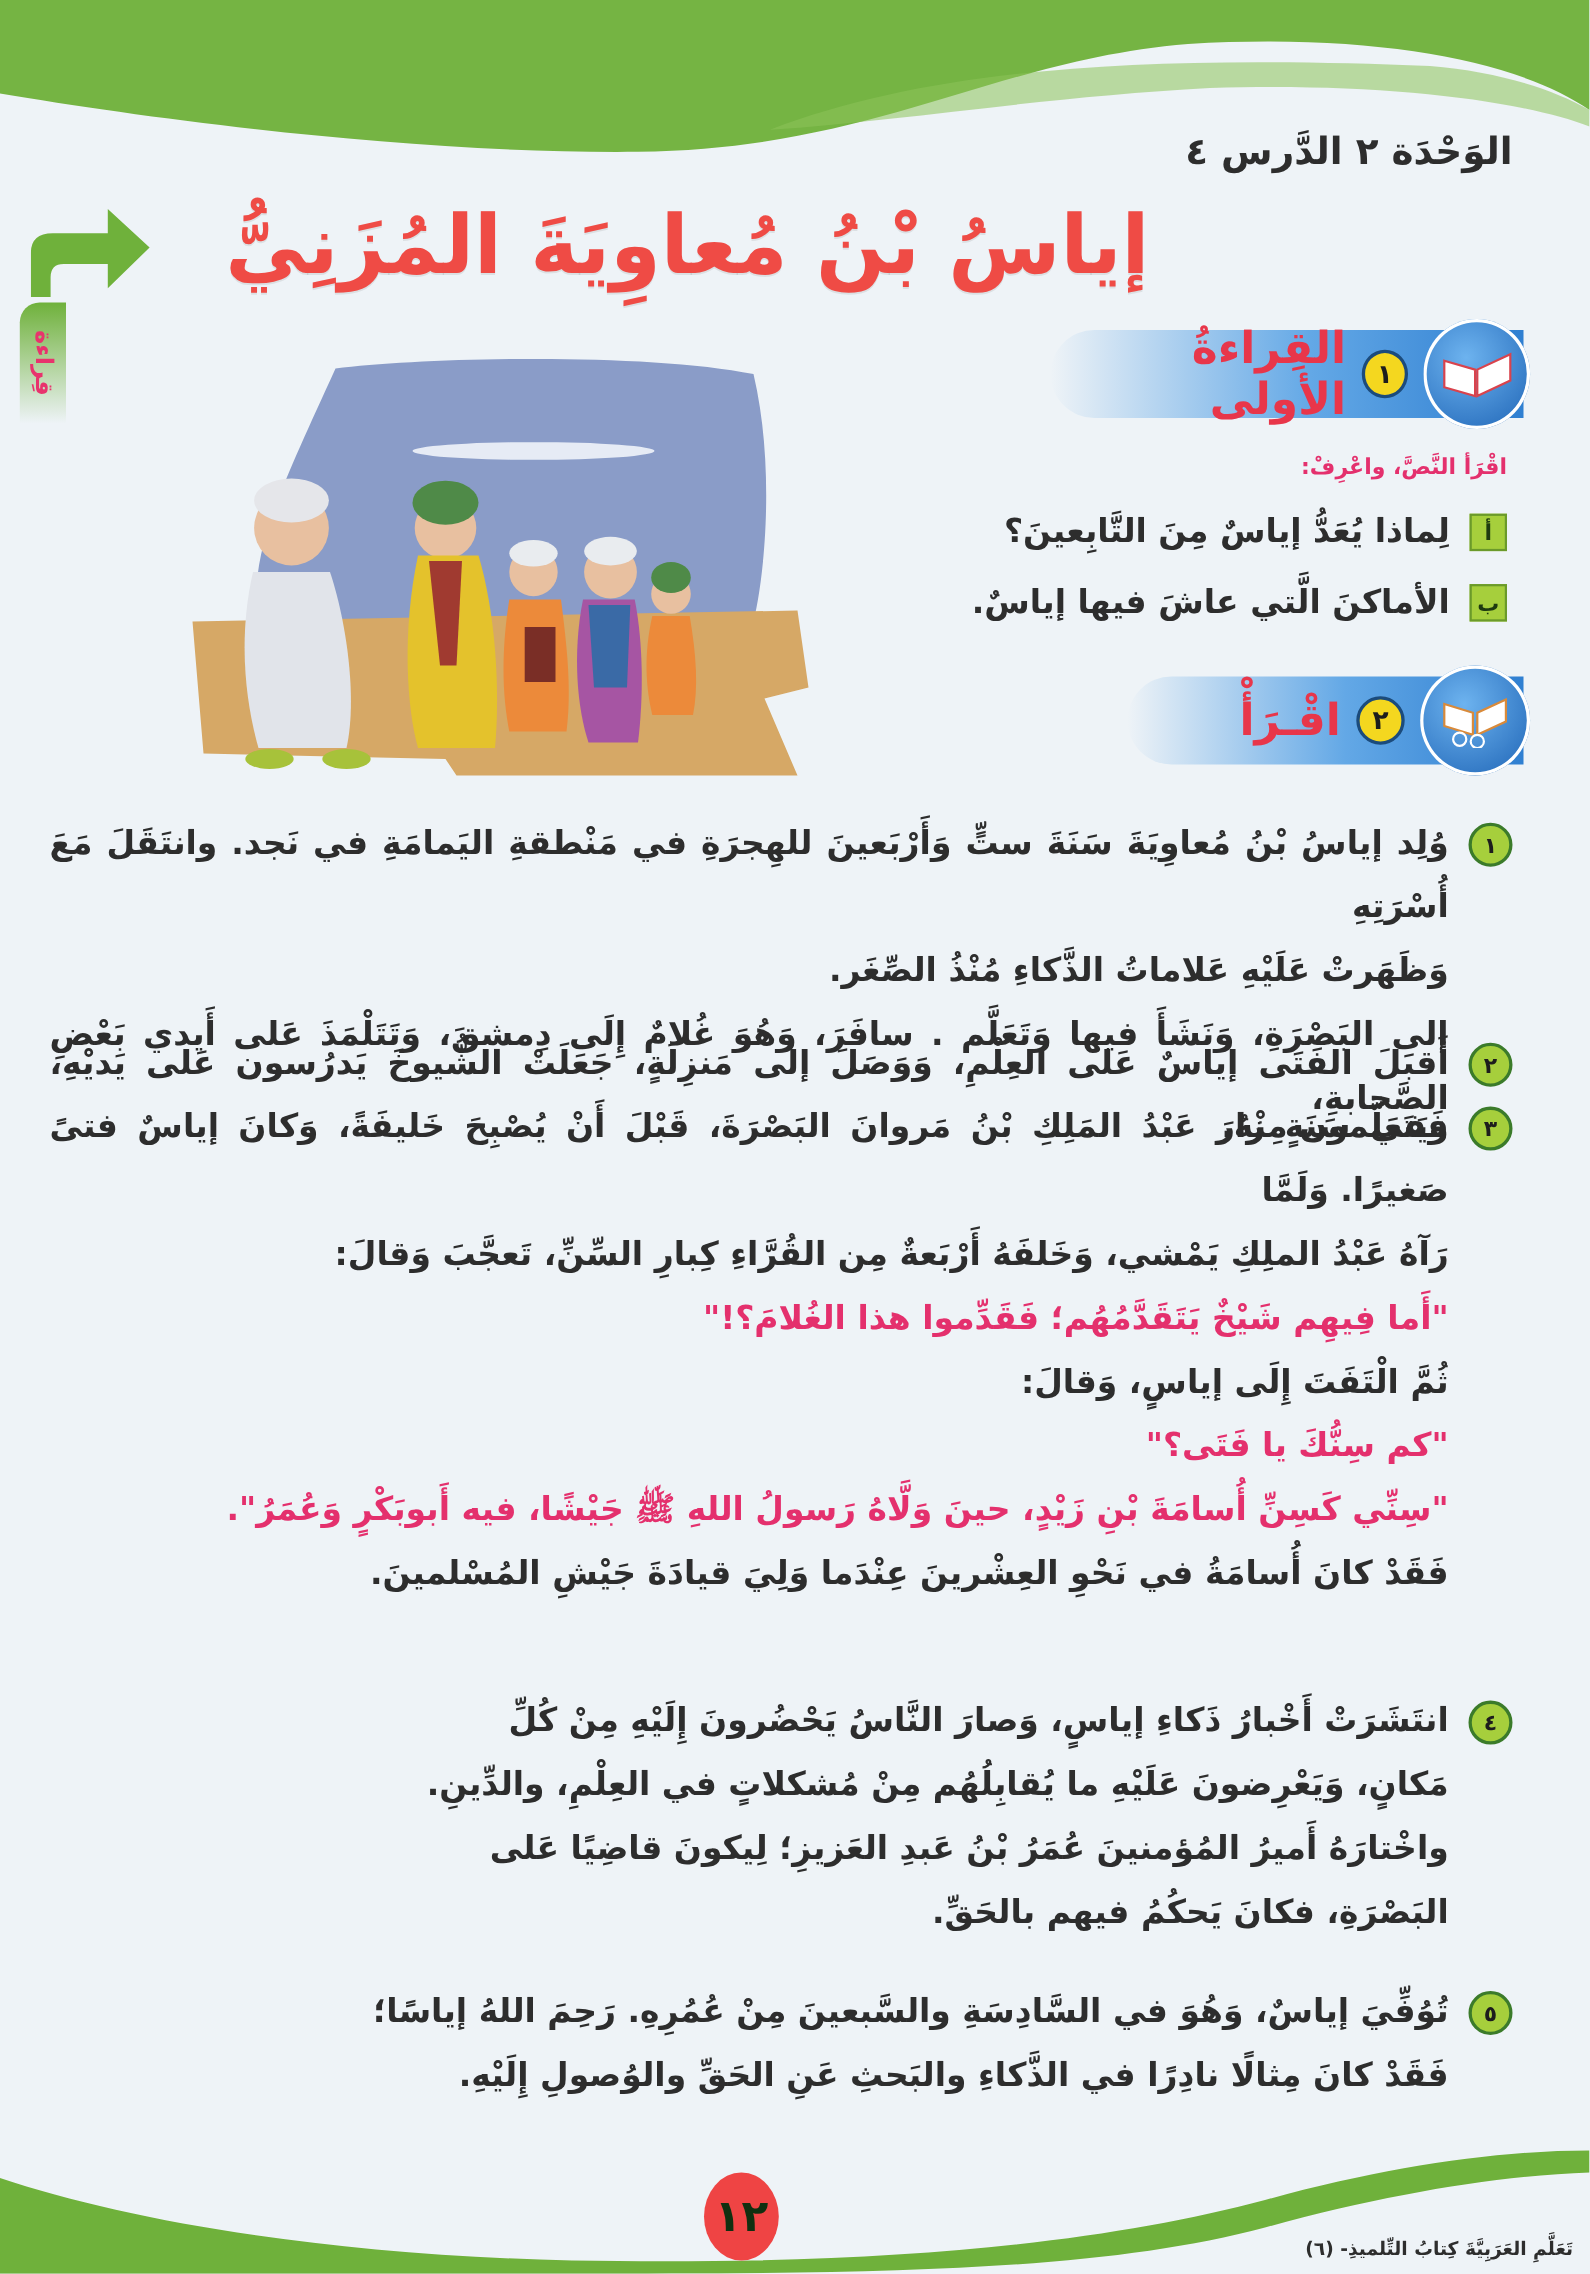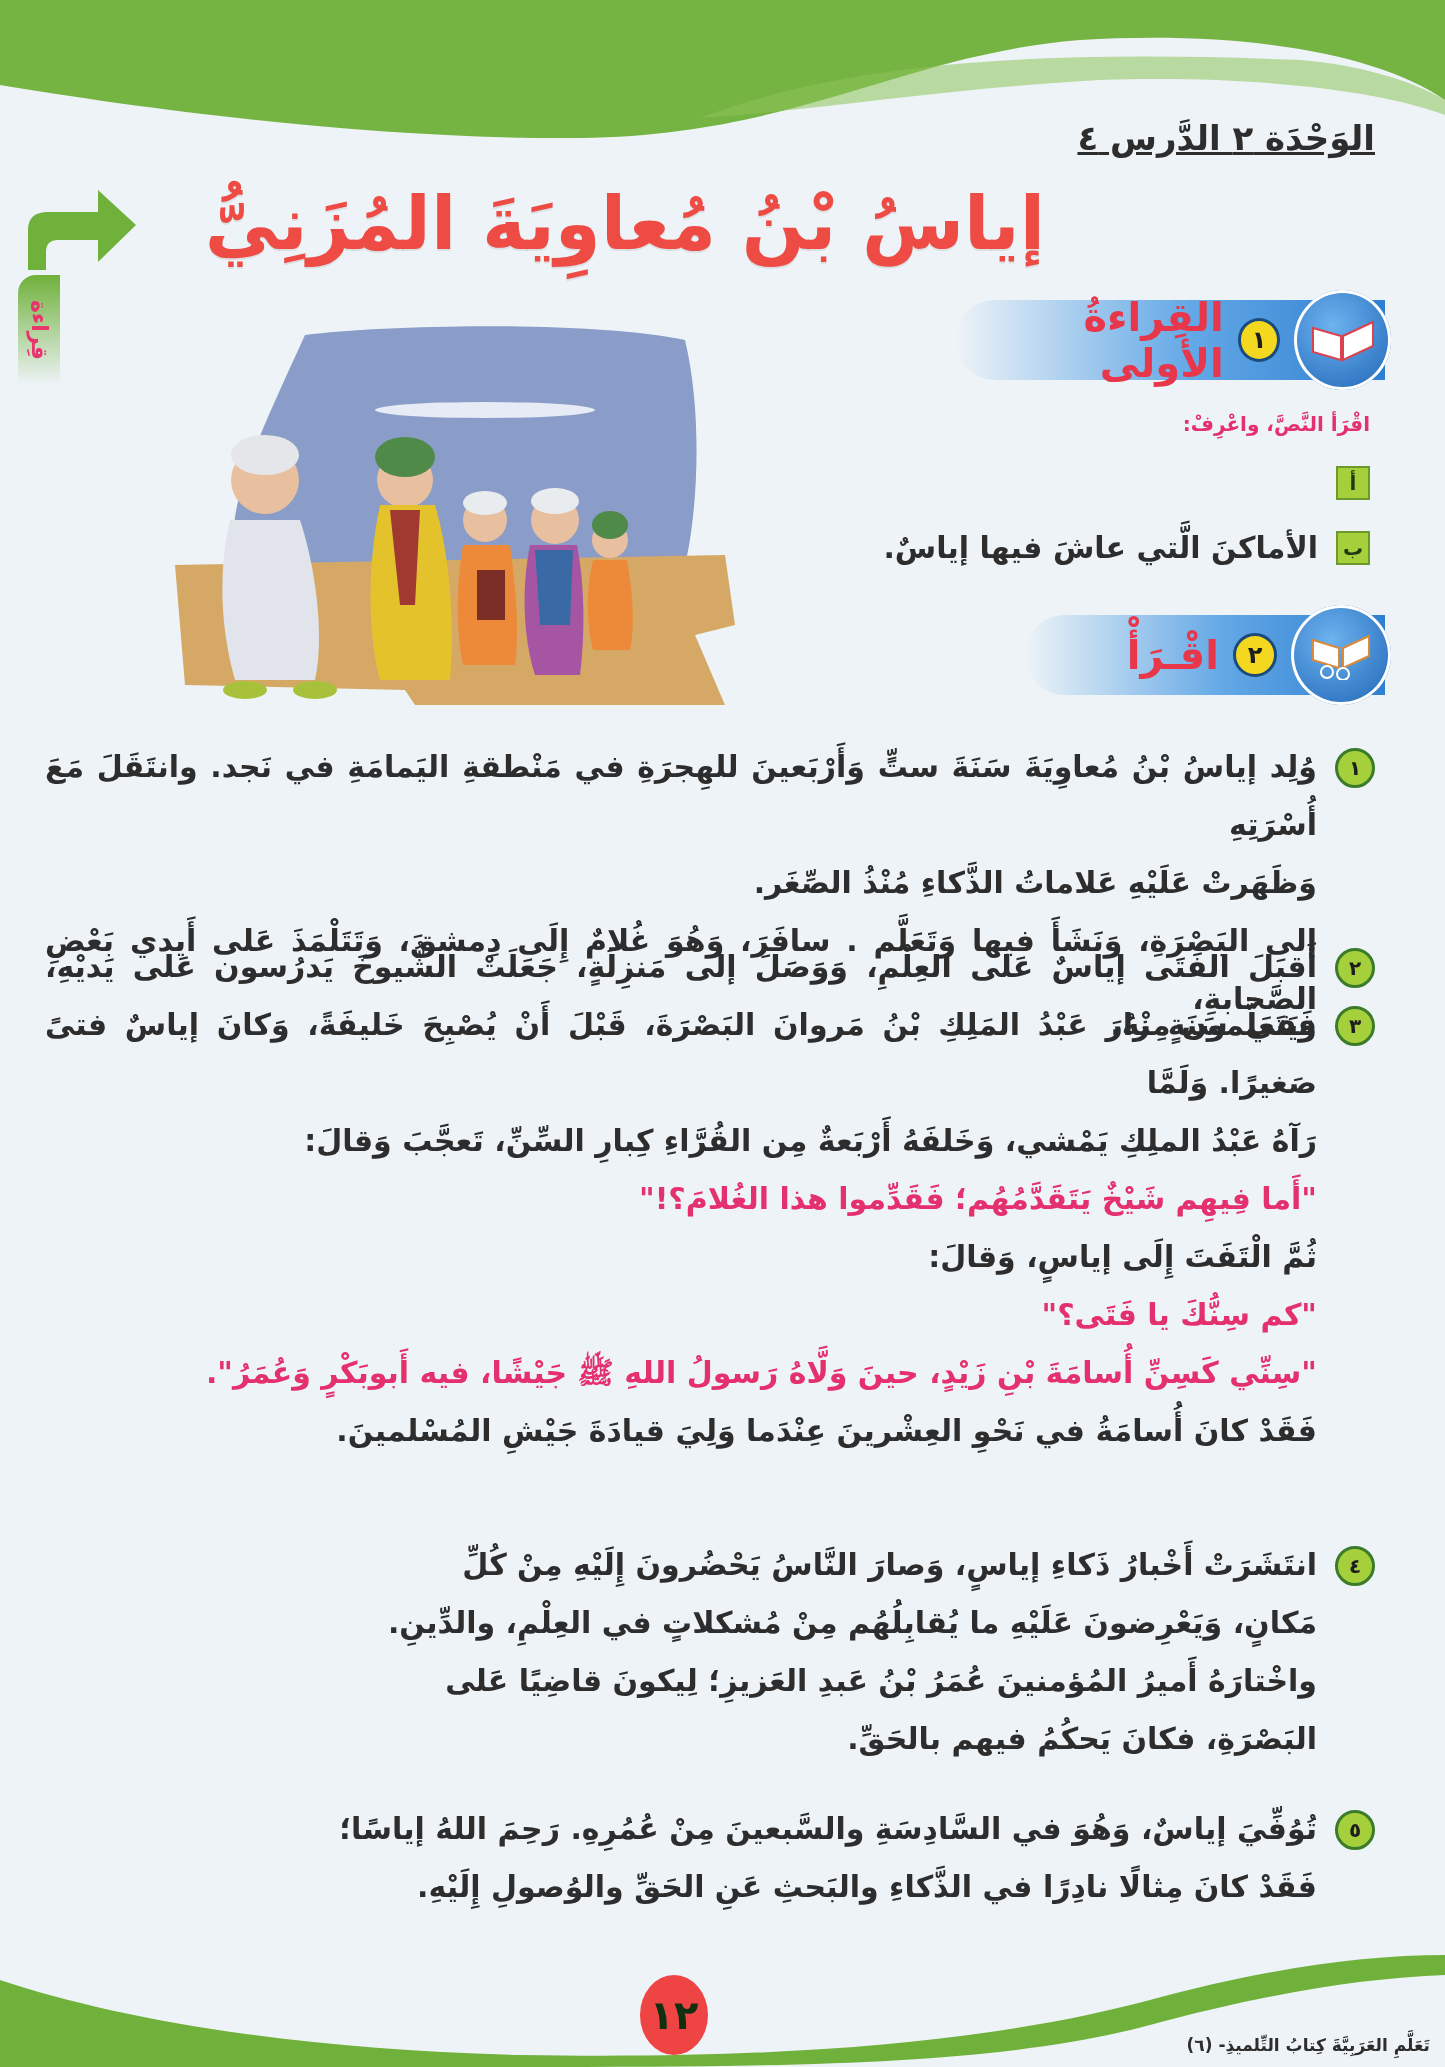--- a/index.html
+++ b/index.html
@@ -6,21 +6,21 @@
     body {
       width: 1445px; height: 2067px; position: relative; overflow: hidden;
       background: #eef3f7;
       font-family: "DejaVu Sans", sans-serif;
       color: #2b2b2b;
     }
     .top-band { position: absolute; left: 0; top: 0; width: 1445px; height: 140px; }
     .bottom-band { position: absolute; left: 0; top: 1940px; width: 1445px; height: 127px; }
     .header {
       position: absolute; right: 70px; top: 118px;
-      font-size: 34px; font-weight: bold; color: #2d2d2d; text-decoration: underline;
+      font-size: 34px; font-weight: bold; color: #2d2d2d;
     }
     .title {
       position: absolute; right: 400px; top: 180px;
       font-size: 74px; font-weight: bold; color: #ef4b45;
       letter-spacing: 1px; text-shadow: 0 2px 0 rgba(0,0,0,0.08); text-align: right;
     }
     .side-tab {
       position: absolute; left: 18px; top: 275px; width: 42px; height: 110px;
       background: linear-gradient(#6fb13b, #eef3f7);
       border-radius: 18px 0 0 0;
@@ -146,20 +146,21 @@
       </svg>
   </div>
   <div class="num-badge">١</div>
   <div class="section-title">القِراءةُ الأولى</div>
 </div>
 
 <div class="instruction">اقْرَأ النَّصَّ، واعْرِفْ:</div>
 
 <div class="q-item" style="top:466px;">
   <div class="q-badge">أ</div>
+  <div>لِماذا يُعَدُّ إياسٌ مِنَ التَّابِعينَ؟</div>
 </div>
 <div class="q-item" style="top:530px;">
   <div class="q-badge">ب</div>
   <div>الأماكنَ الَّتي عاشَ فيها إياسٌ.</div>
 </div>
 
 <div class="section-banner" style="right:60px; top:615px; width:360px;">
   <div class="icon-circle">
     <svg width="64" height="50" viewBox="0 0 64 50">
         <path d="M4 10 L30 18 L30 38 L4 30 Z" fill="#fff" stroke="#d98a3a" stroke-width="2"></path>

